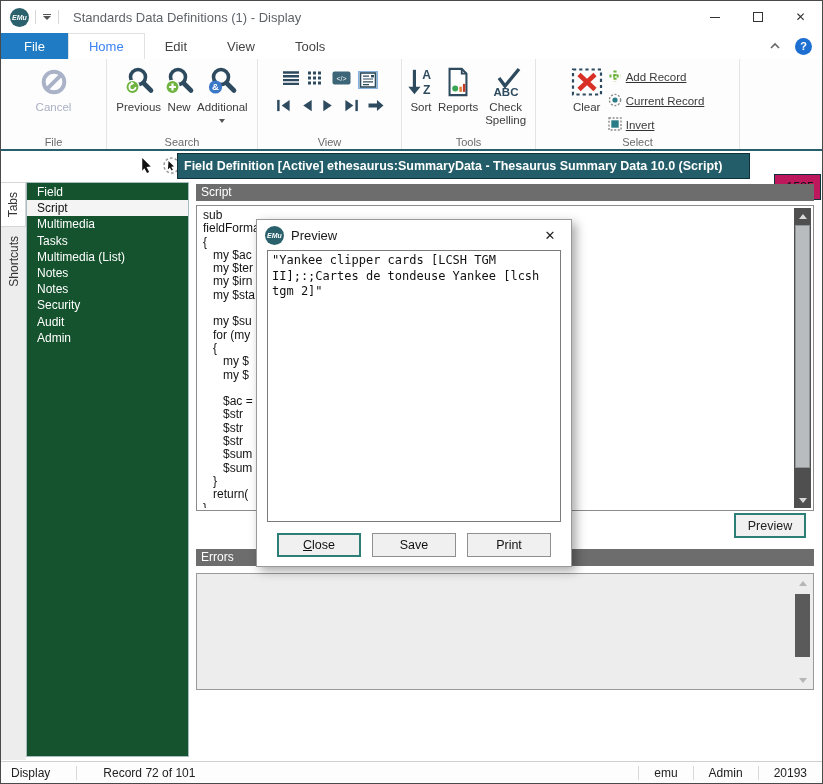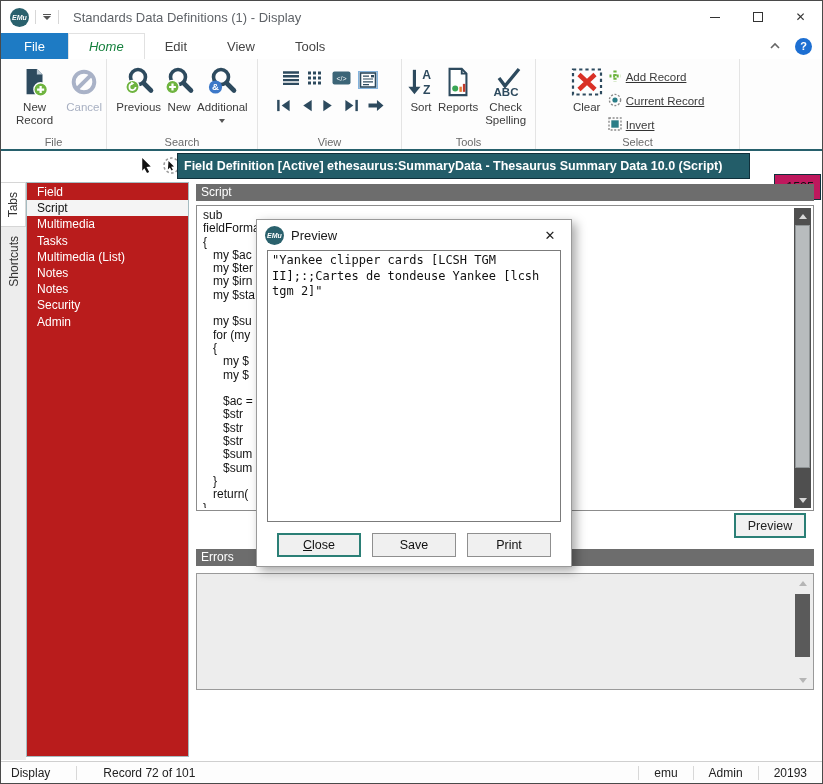--- a/index.html
+++ b/index.html
@@ -21,21 +21,21 @@
   .title-text { font-size:13px; color:#5f6368; margin-left:8px; white-space:nowrap; }
   .win-controls { margin-left:auto; display:flex; height:32px; }
   .win-btn { width:43px; height:32px; display:flex; align-items:center; justify-content:center; color:#333; font-size:12px; }
   .glyph-min { width:10px; height:1px; background:#333; }
   .glyph-max { width:10px; height:10px; border:1px solid #333; }
 
   
   .tabrow { position:absolute; top:32px; left:0; right:0; height:26px; display:flex; align-items:stretch; font-size:13px; color:#444; background:#fff; }
   .mtab { padding:0 20px; display:flex; align-items:center; }
   .mtab.file { background:#1e7bc4; color:#fff; padding:0 23px; }
-  .mtab.active { background:#fff; border:1px solid #e1e1e1; border-bottom:none; color:#15803d;font-style:italic; }
+  .mtab.active { background:#fff; border:1px solid #e1e1e1; border-bottom:none; color:#3b82f6; }
   .tabrow-right { margin-left:auto; display:flex; align-items:center; gap:14px; padding-right:10px; }
   .collapse-chevron svg { display:block; }
   .help-btn { width:17px; height:17px; border-radius:50%; background:#1d6fd2; color:#fff; font-size:11px; font-weight:bold; display:flex; align-items:center; justify-content:center; }
 
   
   .ribbon { position:absolute; top:58px; left:0; right:0; height:92px; background:#fdfdfd; border-bottom:2px solid #27606c; display:flex; }
   .rgroup { position:relative; border-right:1px solid #e4e4e4; padding:5px 4px 16px; display:flex; align-items:flex-start; justify-content:center; gap:2px; }
   .rgroup-label { position:absolute; bottom:1px; left:0; right:0; text-align:center; font-size:11px; color:#6a6a6a; }
   .rbtn { display:flex; flex-direction:column; align-items:center; text-align:center; font-size:11.5px; line-height:1.12; color:#3b3b3b; gap:3px; padding-top:1px; }
   .rbtn .ic { height:33px; display:flex; align-items:center; justify-content:center; }
@@ -58,21 +58,21 @@
   .record-bar { position:absolute; top:152px; left:176px; right:72px; height:26px; background:#235d69; border:1px solid #10303b;
     color:#fff; font-weight:bold; font-size:12.5px; display:flex; align-items:center; padding-left:6px; white-space:nowrap; overflow:hidden; }
   .record-count { position:absolute; top:152px; right:1px; width:47px; height:26px; background:#be185d; border:1px solid #10303b;
     display:flex; align-items:center; justify-content:flex-end; padding-right:6px; font-size:12.5px; color:#111;margin-top:21px; }
 
   
   .rail { position:absolute; top:181px; left:0; width:25px; bottom:23px; background:#ededed; display:flex; flex-direction:column; }
   .rail-tab { width:25px; display:flex; align-items:center; justify-content:center; font-size:12px; color:#333; padding:9px 0; }
   .rail-tab .vtext { writing-mode:vertical-rl; transform:rotate(180deg); }
   .rail-tab.active { background:#fff; border:1px solid #d6d6d6; border-left:none; }
-  .sidebar { position:absolute; top:181px; left:25px; width:163px; bottom:26px; background:#b91c1c; border:1px solid #a5bcc1; padding-top:1px; }
+  .sidebar { position:absolute; top:181px; left:25px; width:163px; bottom:26px; background:#14532d; border:1px solid #a5bcc1; padding-top:1px; }
   .side-item { height:16.2px; line-height:16.2px; padding-left:10px; font-size:12px; color:#fff; white-space:nowrap; overflow:hidden; }
   .side-item.selected { background:#f4f4f4; color:#111; }
 
   
   .section-header { position:absolute; left:195px; right:8px; height:17px; background:#6d6d6d; color:#fff; font-size:12px; line-height:17px; padding-left:5px; }
   .script-header { top:183px; }
   .script-box { position:absolute; top:204px; left:195px; right:8px; height:306px; background:#fff; border:1px solid #8c8c8c; }
   .code { position:absolute; top:3px; left:6px; right:22px; bottom:2px; font-size:12px; line-height:13.3px; white-space:pre; color:#141414; overflow:hidden; }
   .vscroll { position:absolute; top:2px; bottom:2px; right:2px; width:17px; background:#4f4f4f; }
   .vscroll .sbtn { position:absolute; left:0; right:0; height:16px; background:#4f4f4f; display:flex; align-items:center; justify-content:center; }
@@ -157,31 +157,20 @@
             <path d="M2 6l4-4 4 4" fill="none" stroke="#666" stroke-width="1.6"></path>
           </svg>
       </span>
       <span class="help-btn">?</span>
     </div>
   </div>
 
   <div class="ribbon">
 
     <div class="rgroup g-file">
-      <div class="rbtn">
-        <span class="ic">
-          <svg width="30" height="32" viewBox="0 0 32 32">
-              <path d="M7 2h11l6 6v21H7z" fill="#2d4a5e"></path>
-              <path d="M18 2l6 6h-6z" fill="#bcc9d3"></path>
-              <circle cx="22" cy="24" r="7.2" fill="#6fb440" stroke="#fff" stroke-width="1.4"></circle>
-              <path d="M22 20.2v7.6M18.2 24h7.6" stroke="#fff" stroke-width="2.4"></path>
-            </svg>
-        </span>
-        <span>New Record</span>
-      </div>
       <div class="rbtn disabled">
         <span class="ic">
           <svg width="30" height="32" viewBox="0 0 32 32">
               <circle cx="16" cy="16" r="11" fill="none" stroke="#a9b2c7" stroke-width="4.2"></circle>
               <path d="M8.6 23.4L23.4 8.6" stroke="#a9b2c7" stroke-width="4.2"></path>
             </svg>
         </span>
         <span>Cancel</span>
       </div>
       <div class="rgroup-label">File</div>
@@ -377,20 +366,21 @@
 
   <div class="sidebar">
     <div class="side-item">Field</div>
     <div class="side-item selected">Script</div>
     <div class="side-item">Multimedia</div>
     <div class="side-item">Tasks</div>
     <div class="side-item">Multimedia (List)</div>
     <div class="side-item">Notes</div>
     <div class="side-item">Notes</div>
     <div class="side-item">Security</div>
+    <div class="side-item">Audit</div>
     <div class="side-item">Admin</div>
   </div>
 
   <div class="section-header script-header">Script</div>
   <div class="script-box">
     <div class="code">sub
 fieldForma
 {
    my $ac
    my $ter

